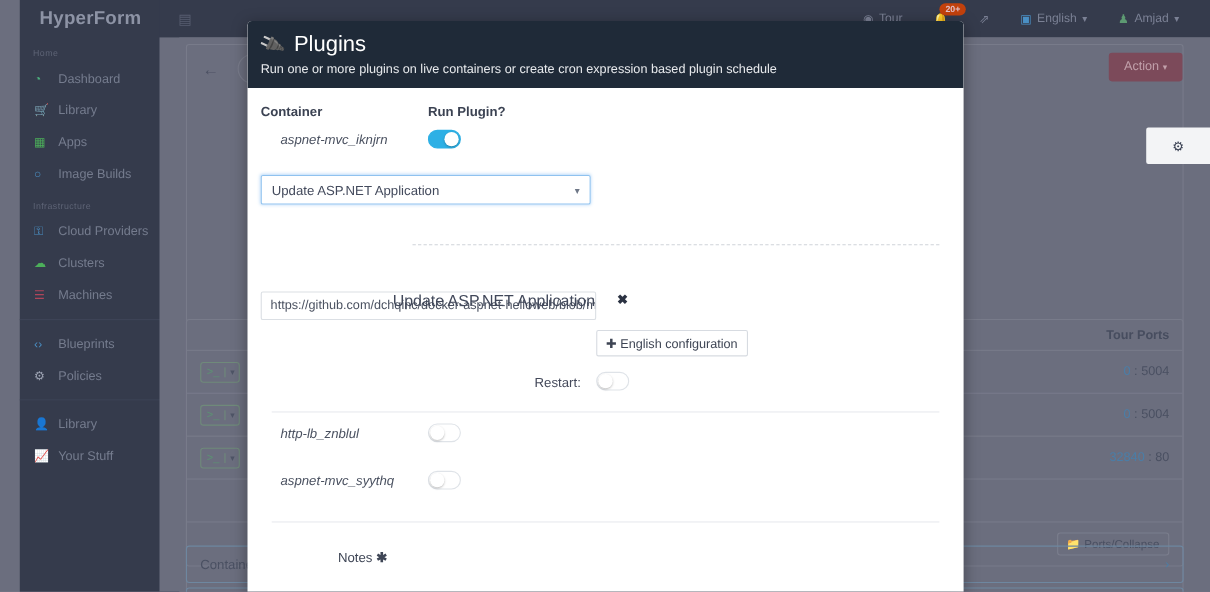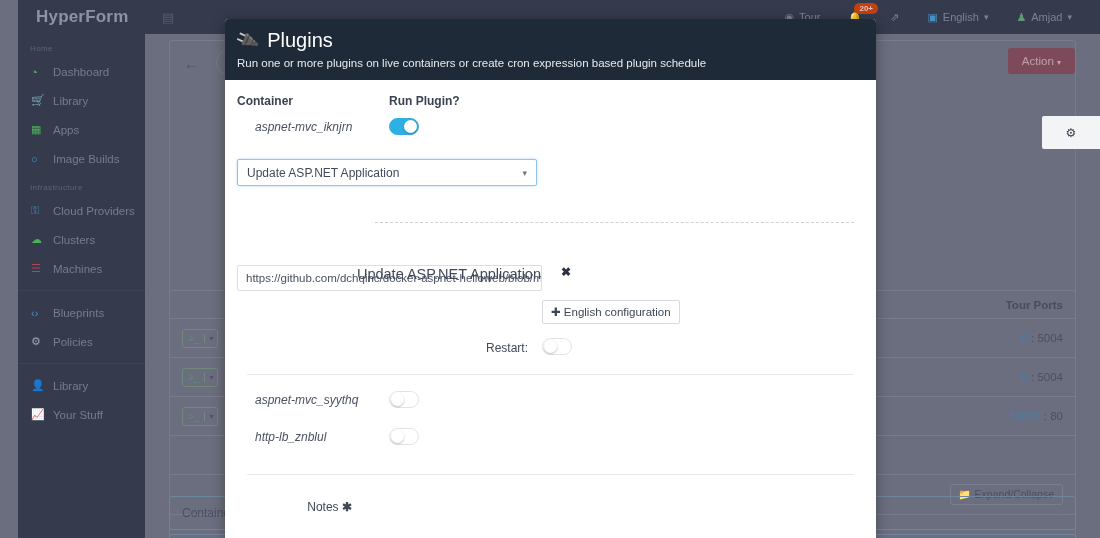--- a/index.html
+++ b/index.html
@@ -355,21 +355,21 @@
             <span class="b">▾</span>
           </span>
           <span class="ports">
             <span class="p1">32840</span><span> : </span><span>80</span>
           </span>
         </div>
         <div class="tbl-row"></div>
         <div class="tbl-row">
           <span class="exp-btn">
             <span>📁</span>
-            <span>Expand/Collapse</span>
+            <span>Ports/Collapse</span>
           </span>
         </div>
       </div>
 
       <div class="accordion" style="top:462px">
         <span>Containers</span>
         <span class="chev2">›</span>
       </div>
       <div class="accordion" style="top:500px"></div>
     </div>
@@ -426,28 +426,28 @@
         <div class="restart-row">
           <span class="restart-label">Restart:</span>
           <span class="toggle">
               <span class="knob"></span>
             </span>
         </div>
       </div>
 
       <div class="modal-sep"></div>
 
+      <div class="crow">
+        <span class="cname">http-lb_znblul</span>
+        <span class="toggle">
+            <span class="knob"></span>
+          </span>
+      </div>
       <div class="crow" style="margin-top:6px">
         <span class="cname">aspnet-mvc_syythq</span>
-        <span class="toggle">
-            <span class="knob"></span>
-          </span>
-      </div>
-      <div class="crow">
-        <span class="cname">http-lb_znblul</span>
         <span class="toggle">
             <span class="knob"></span>
           </span>
       </div>
 
       <div class="modal-sep"></div>
 
       <div class="notes-row">
         <span class="notes-label">
           <span>Notes</span>

